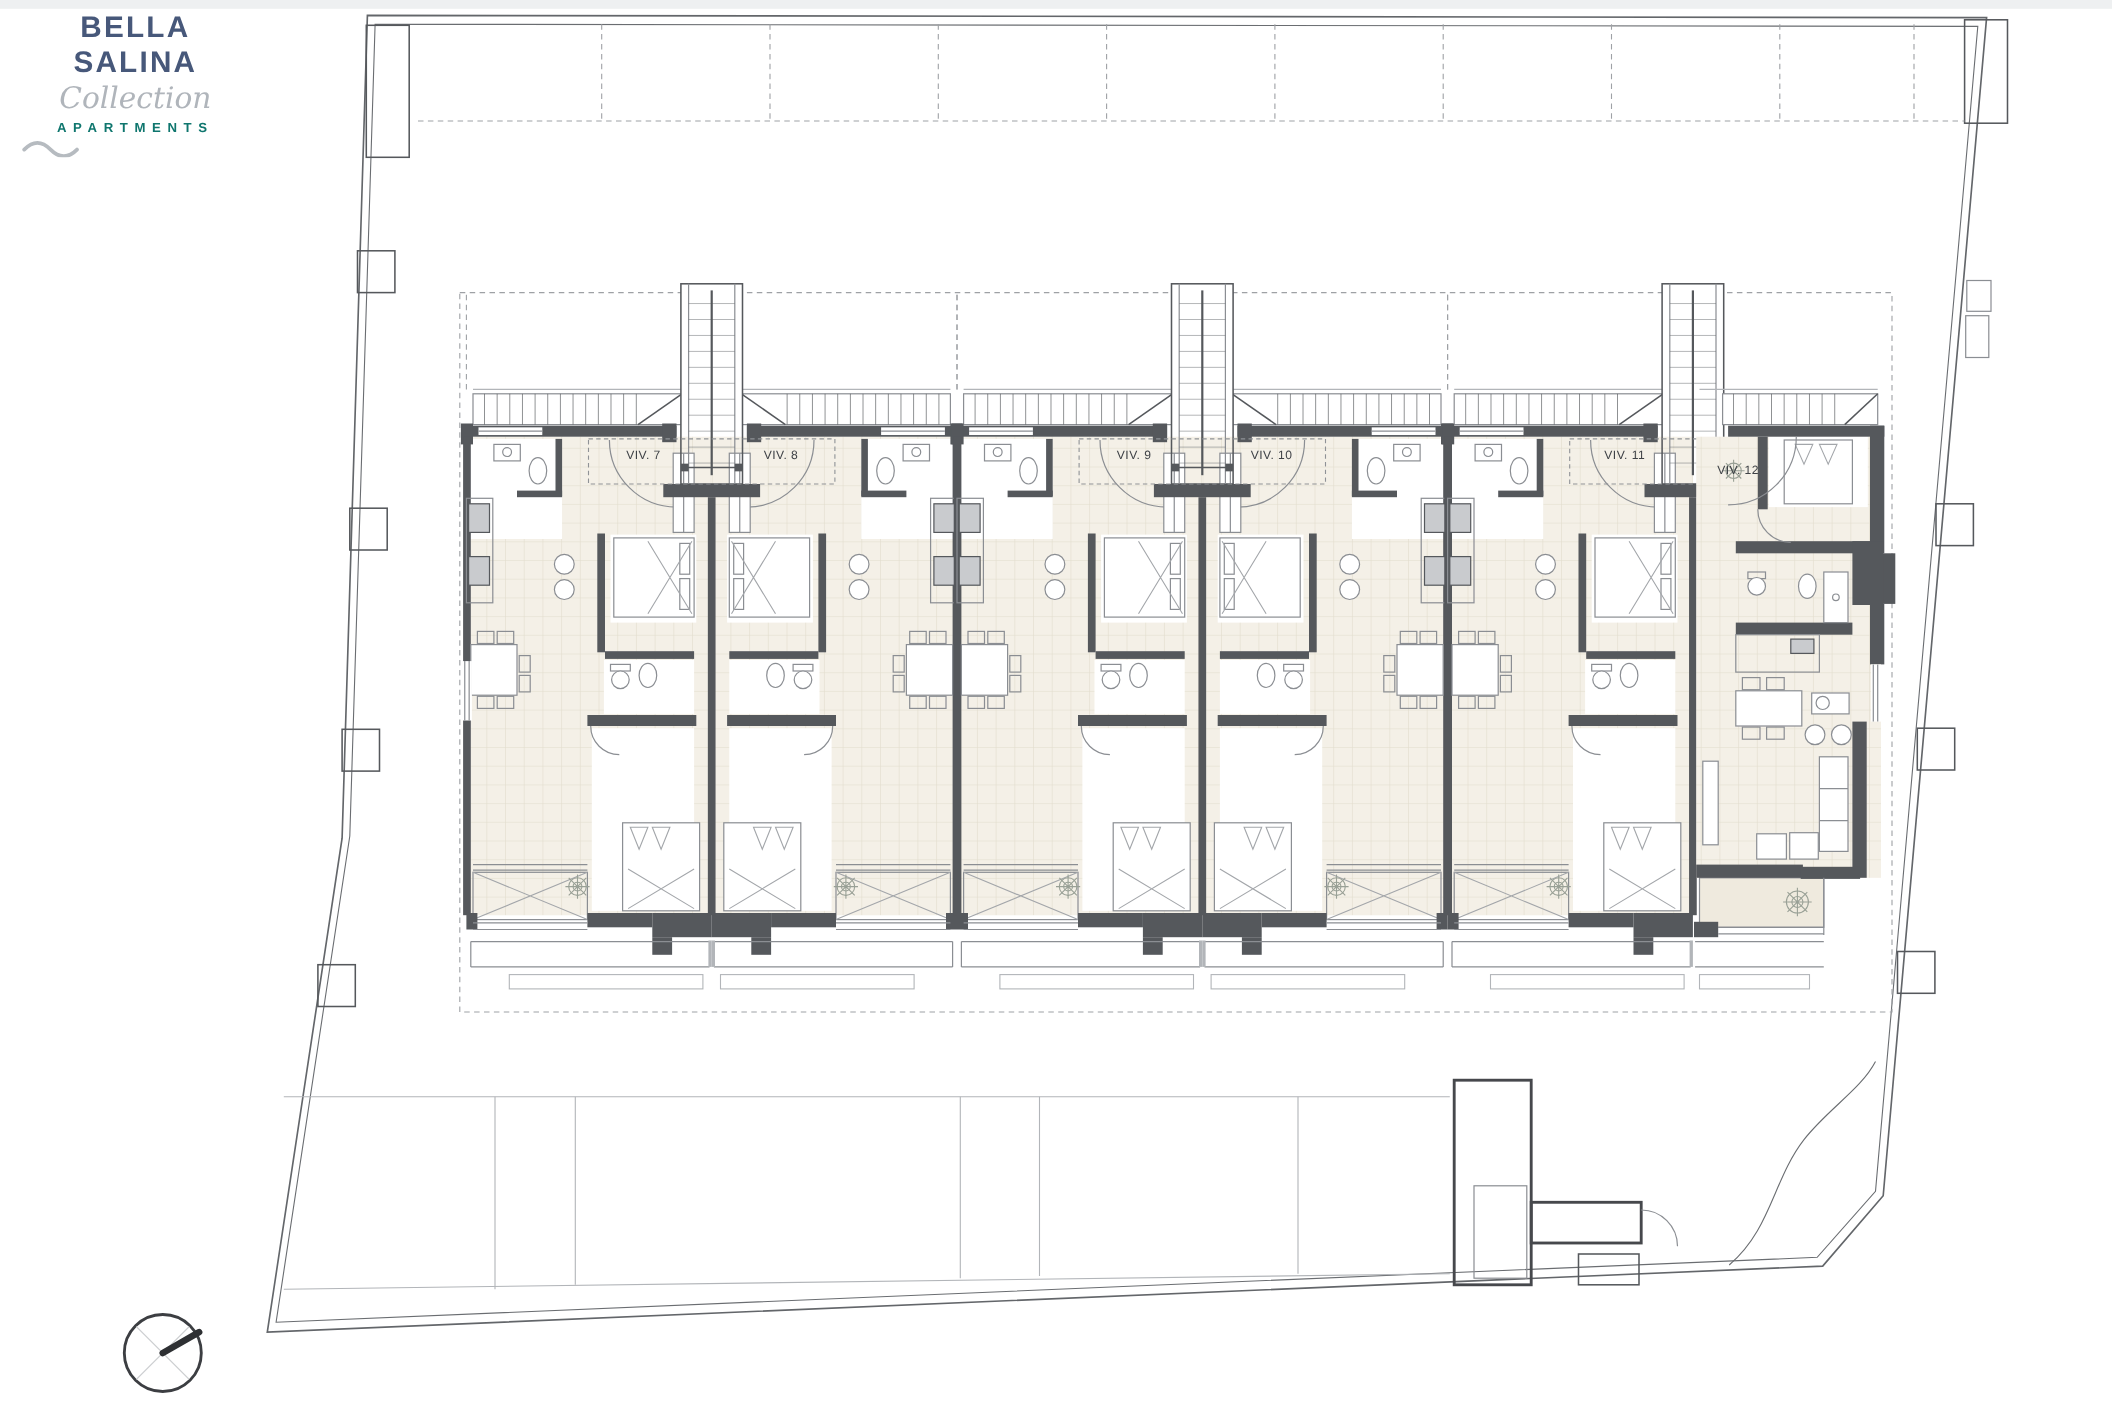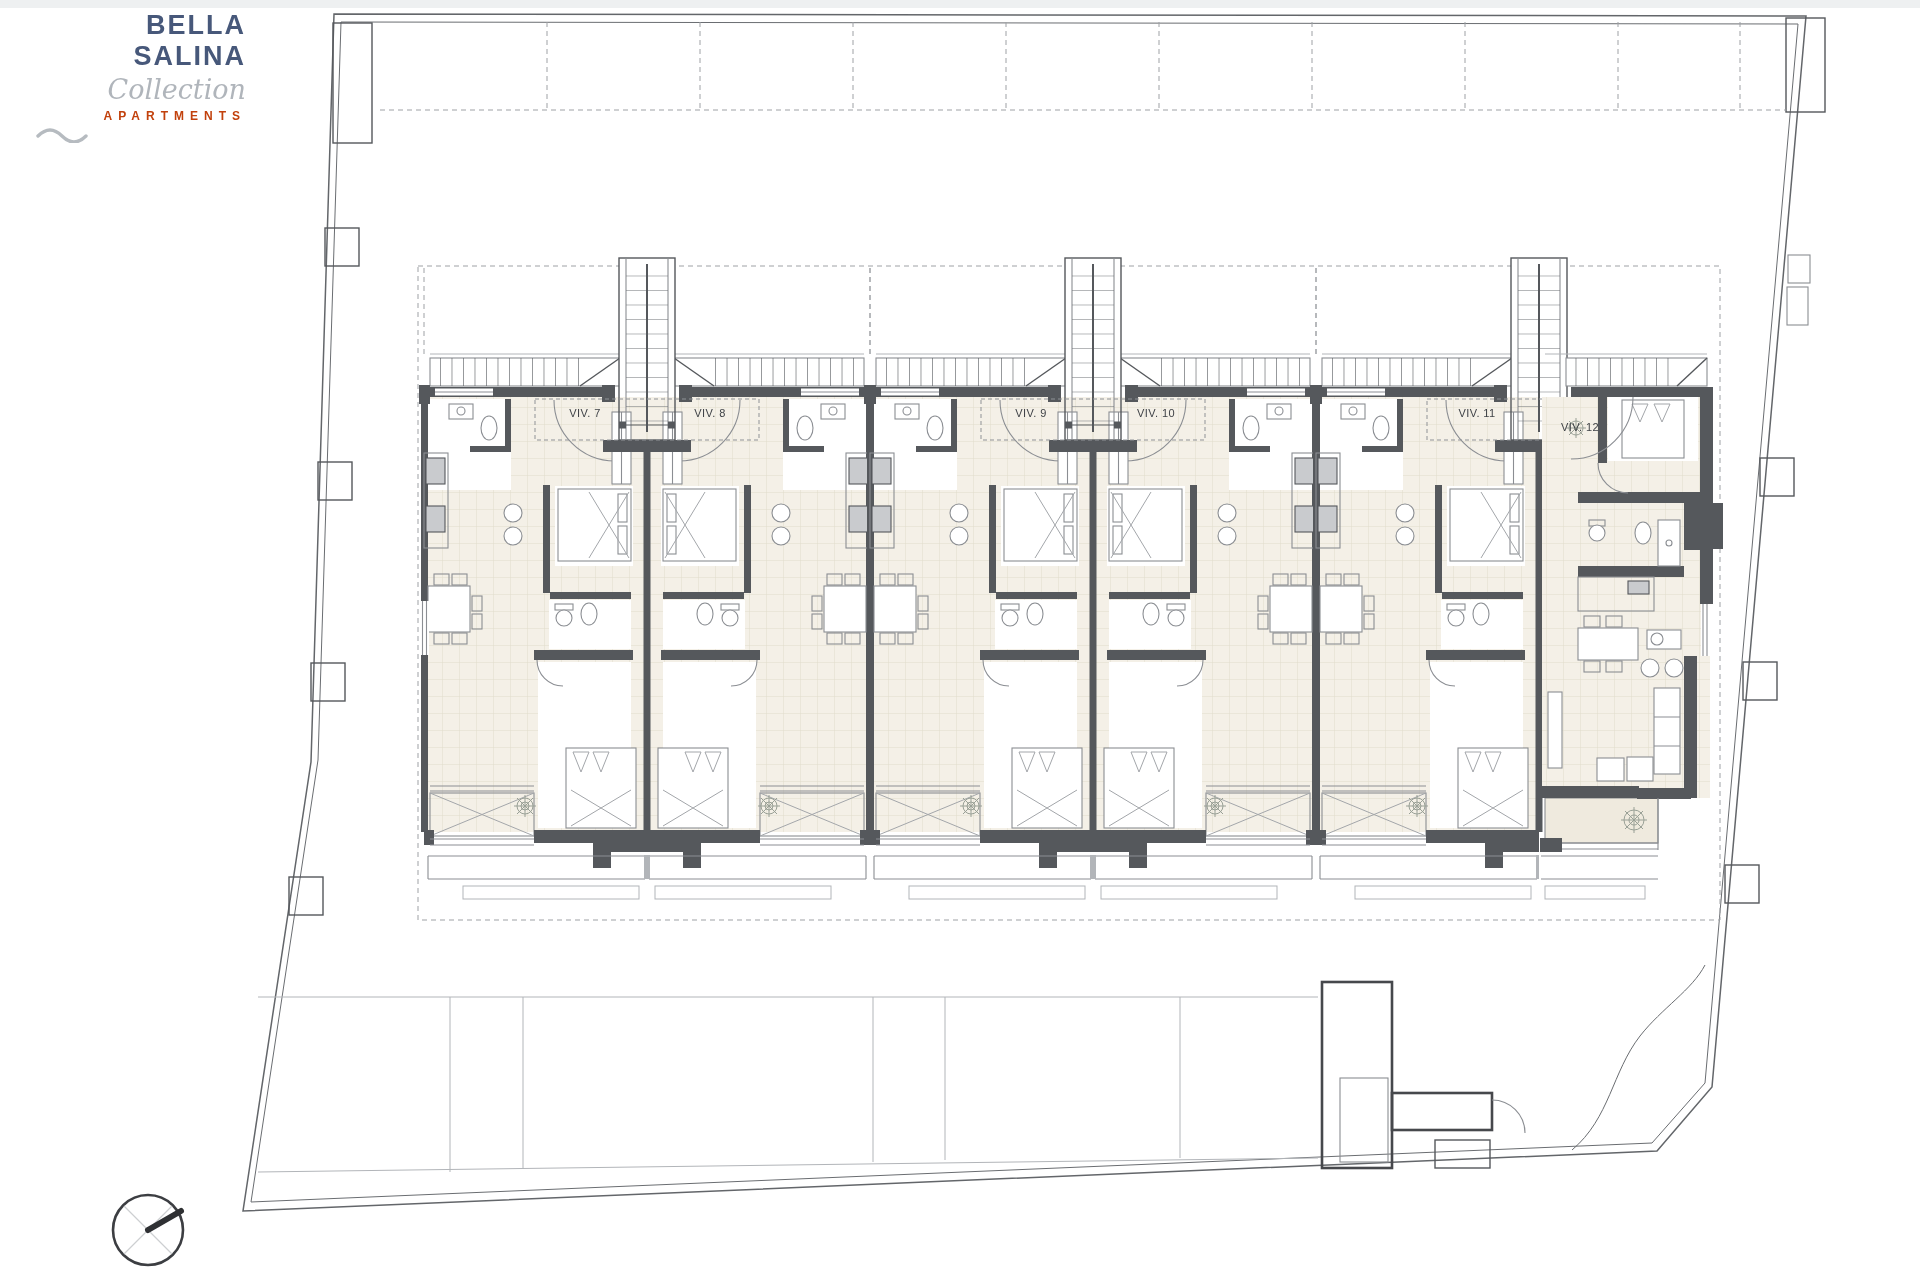--- a/index.html
+++ b/index.html
@@ -1,24 +1,24 @@
 <!DOCTYPE html>
 <html><head>
 <meta charset="utf-8">
 <style>
   html,body{margin:0;padding:0;background:#ffffff;}
   .page{position:relative;width:1920px;height:1280px;background:#ffffff;overflow:hidden;
         font-family:"Liberation Sans",sans-serif;}
   .topstrip{position:absolute;left:0;top:0;width:1920px;height:8px;background:#eef0f1;}
-  .logo{position:absolute;left:32px;top:10px;width:214px;text-align:right;}
+  .logo{position:absolute;left:16px;top:10px;width:214px;text-align:center;}
   .logo .brand{font-family:"Liberation Sans",sans-serif;font-size:27px;font-weight:700;
                letter-spacing:2px;color:#47587a;}
   .logo .script{font-family:"DejaVu Serif",serif;font-style:italic;font-size:27px;
                 color:#b0b5bb;margin-top:2px;}
-  .logo .apts{font-size:12px;font-weight:600;letter-spacing:6px;color:#c2410c;margin-top:4px;}
+  .logo .apts{font-size:12px;font-weight:600;letter-spacing:6px;color:#0f766e;margin-top:4px;}
   .logo .wave{margin-top:2px;}
   svg{display:block;}
   .wall{fill:#55585c;stroke:none;}
   .thin{fill:none;stroke:#8b8e93;stroke-width:1.1;}
   .thinf{fill:#ffffff;stroke:#8b8e93;stroke-width:1.1;}
   .med{fill:none;stroke:#55585c;stroke-width:1.4;}
   .grayf{fill:#c9cbce;stroke:#55585c;stroke-width:1.1;}
   .light{fill:none;stroke:#b2b5b9;stroke-width:1;}
   .dash{fill:none;stroke:#9ea1a5;stroke-width:1;stroke-dasharray:5 4;}
   .dashbox{fill:none;stroke:#8f9296;stroke-width:1;stroke-dasharray:4 3;}

